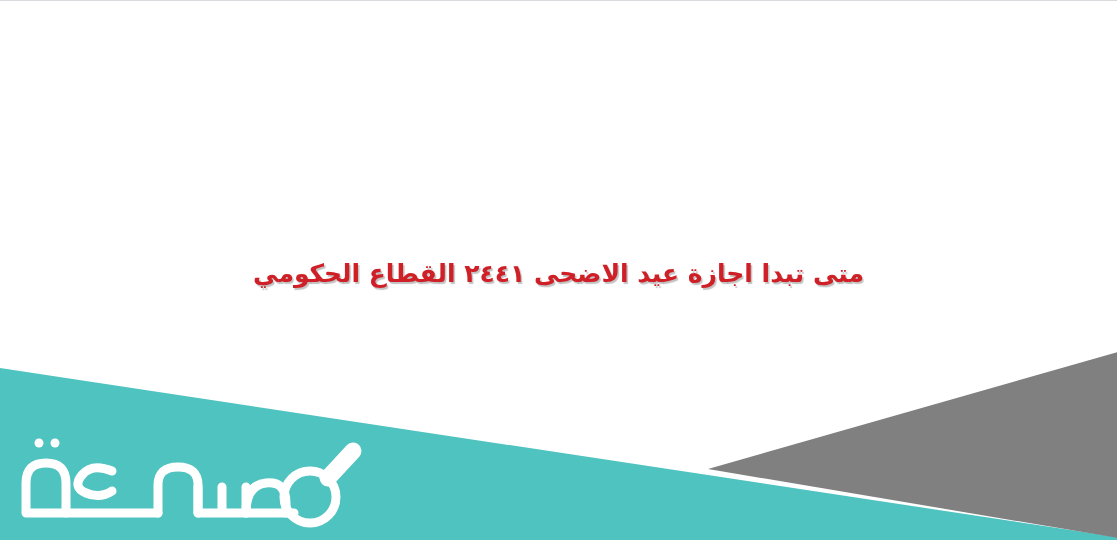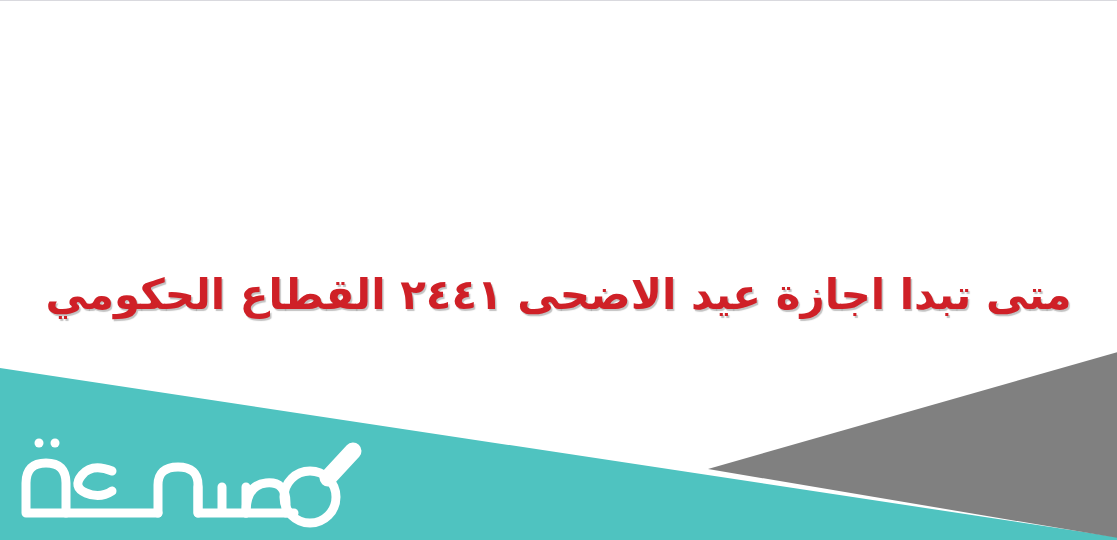--- a/index.html
+++ b/index.html
@@ -40,21 +40,21 @@
     width: 1117px;
     text-align: center;
     z-index: 5;
   }
   .headline {
     display: inline-block;
     direction: rtl;
     unicode-bidi: bidi-override;
     font-family: "DejaVu Sans", "Liberation Sans", sans-serif;
     font-weight: bold;
-    font-size: 42px;
+    font-size: 25px;
     line-height: 1.25;
     letter-spacing: 0px;
     color: #cf2027;
     text-shadow: 1.5px 2px 1px rgba(120,120,120,0.45);
     white-space: nowrap;
   }
 
   
   .logo {
     position: absolute;

